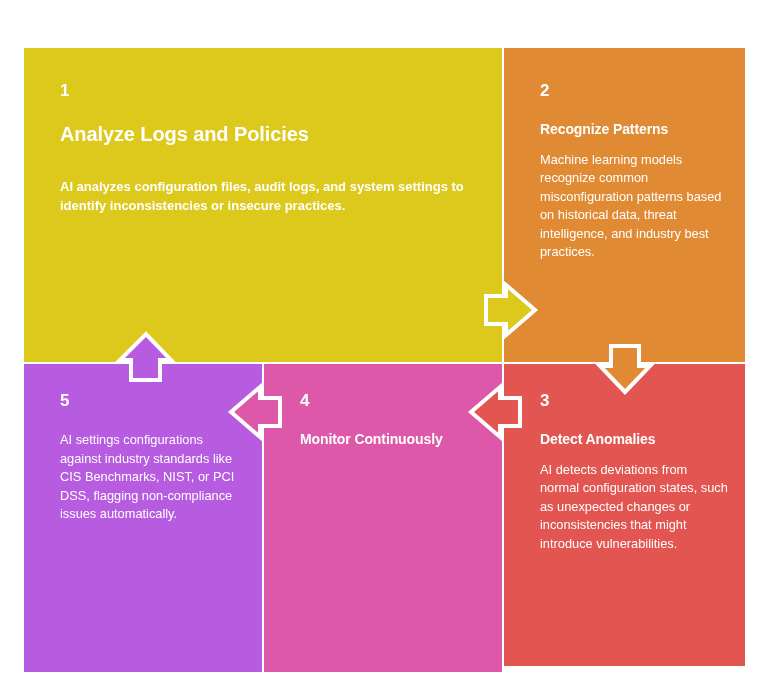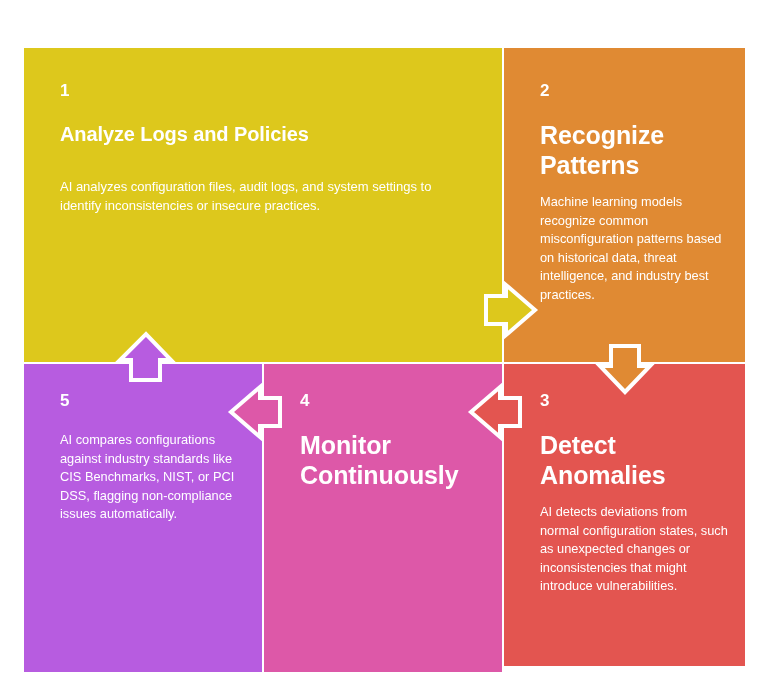--- a/index.html
+++ b/index.html
@@ -12,28 +12,28 @@
   #stage{position:relative;width:768px;height:697px;}
 
   .panel{position:absolute;box-sizing:border-box;overflow:hidden;}
   .panel-inner{position:absolute;left:36px;top:30px;right:10px;}
 
   .num{
     color:#ffffff;font-weight:bold;font-size:17px;line-height:1;
     margin:0 0 22px 0;letter-spacing:.2px;
   }
   .title{
-    color:#ffffff;font-weight:bold;font-size:25px;line-height:1.18;
+    color:#ffffff;font-weight:bold;font-size:14px;line-height:1.18;
     margin:0 0 13px 0;letter-spacing:-.1px;
   }
   .body{
     color:#ffffff;font-weight:normal;font-size:12.8px;line-height:1.45;
     margin:0;letter-spacing:0;
   }
-  .p1 .body{font-weight:400;font-size:13px;line-height:1.5;}
+  .p1 .body{font-weight:700;font-size:13px;line-height:1.5;}
   .p1 .title{font-size:20px;margin-bottom:30px;}
   .p1 .num{margin-bottom:24px;}
 
   
   #arrows{position:absolute;left:0;top:0;width:768px;height:697px;pointer-events:none;}
 </style>
 </head>
 <body>
 
 <div id="stage">
@@ -50,21 +50,21 @@
     <div class="panel-inner" style="left:36px;top:34px;right:16px;">
       <div class="num">2</div>
       <div class="title">Recognize Patterns</div>
       <div class="body">Machine learning models recognize common misconfiguration patterns based on historical data, threat intelligence, and industry best practices.</div>
     </div>
   </div>
 
   <div class="panel p5" style="left:24px;top:364px;width:238px;height:308px;background:#b75ce0;">
     <div class="panel-inner" style="left:36px;top:28px;right:16px;">
       <div class="num">5</div>
-      <div class="body">AI compares configurations against industry standards like CIS Benchmarks, NIST, or PCI DSS, flagging non-compliance issues automatically.</div>
+      <div class="body">AI settings configurations against industry standards like CIS Benchmarks, NIST, or PCI DSS, flagging non-compliance issues automatically.</div>
     </div>
   </div>
 
   <div class="panel p4" style="left:264px;top:364px;width:238px;height:308px;background:#dd58a8;">
     <div class="panel-inner" style="left:36px;top:28px;right:16px;">
       <div class="num">4</div>
       <div class="title">Monitor Continuously</div>
     </div>
   </div>
 

